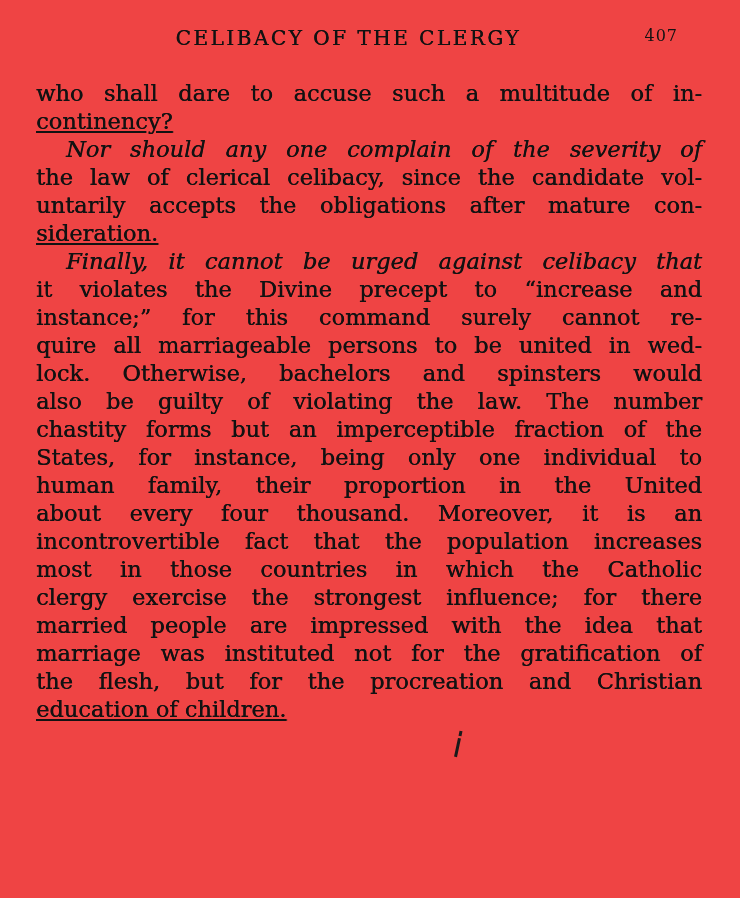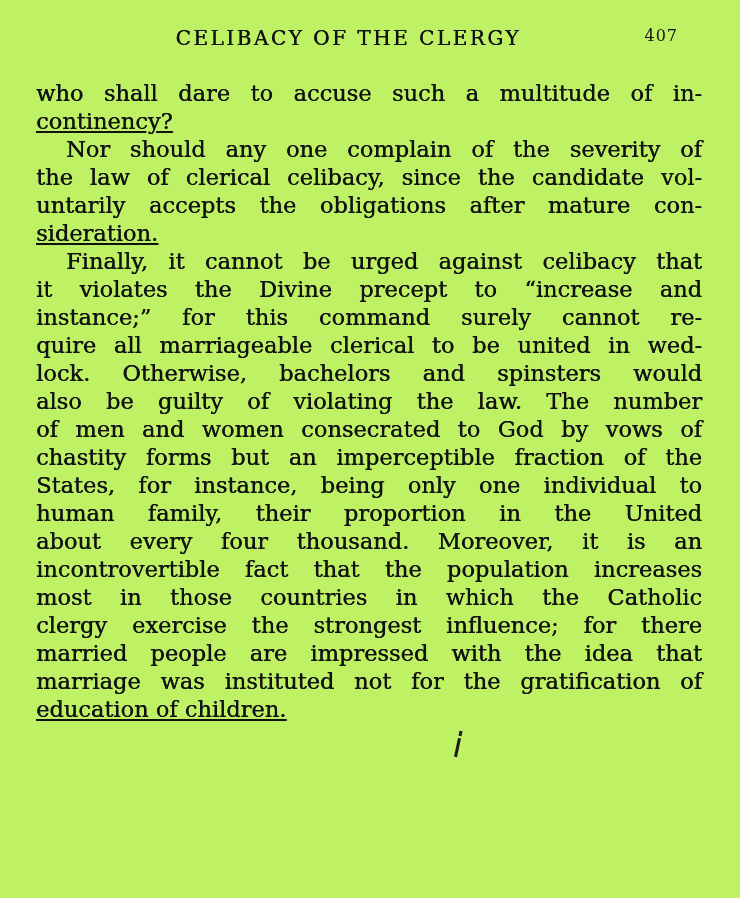--- a/index.html
+++ b/index.html
@@ -4,21 +4,21 @@
 <style>
   html, body {
     margin: 0;
     padding: 0;
     background: #ffffff;
   }
   #page {
     position: relative;
     width: 740px;
     height: 898px;
-    background: #bef264;
+    background: #ef4444;
     overflow: hidden;
     font-family: "DejaVu Serif", "Liberation Serif", serif;
     color: #121212;
   }
   
   #running-head {
     position: absolute;
     top: 26px;
     left: 36px;
     width: 666px;
@@ -57,20 +57,21 @@
     text-align-last: justify;
     white-space: normal;
     text-shadow: 0.4px 0 0 currentColor;
   }
   .line.end {
     text-align-last: left;
     text-decoration: underline;
   }
   .line.indent {
     text-indent: 30px;
+    font-style: italic;
   }
   
   #stray-ink-mark {
     position: absolute;
     left: 452px;
     top: 731px;
     width: 12px;
     height: 28px;
   }
   #stray-ink-mark .fleck {
@@ -105,33 +106,33 @@
   <div id="text-block">
     <div class="line">who shall dare to accuse such a multitude of in-</div>
     <div class="line end">continency?</div>
     <div class="line indent">Nor should any one complain of the severity of</div>
     <div class="line">the law of clerical celibacy, since the candidate vol-</div>
     <div class="line">untarily accepts the obligations after mature con-</div>
     <div class="line end">sideration.</div>
     <div class="line indent">Finally, it cannot be urged against celibacy that</div>
     <div class="line">it violates the Divine precept to “increase and</div>
     <div class="line">instance;” for this command surely cannot re-</div>
-    <div class="line">quire all marriageable clerical to be united in wed-</div>
+    <div class="line">quire all marriageable persons to be united in wed-</div>
     <div class="line">lock.  Otherwise, bachelors and spinsters would</div>
     <div class="line">also be guilty of violating the law.  The number</div>
-    <div class="line">of men and women consecrated to God by vows of</div>
     <div class="line">chastity forms but an imperceptible fraction of the</div>
     <div class="line">States, for instance, being only one individual to</div>
     <div class="line">human family, their proportion in the United</div>
     <div class="line">about every four thousand.  Moreover, it is an</div>
     <div class="line">incontrovertible fact that the population increases</div>
     <div class="line">most in those countries in which the Catholic</div>
     <div class="line">clergy exercise the strongest influence; for there</div>
     <div class="line">married people are impressed with the idea that</div>
     <div class="line">marriage was instituted not for the gratification of</div>
+    <div class="line">the flesh, but for the procreation and Christian</div>
     <div class="line end">education of children.</div>
   </div>
 
   <div id="stray-ink-mark">
     <div class="fleck"></div>
     <div class="stroke"></div>
   </div>
 
 </div>
 

